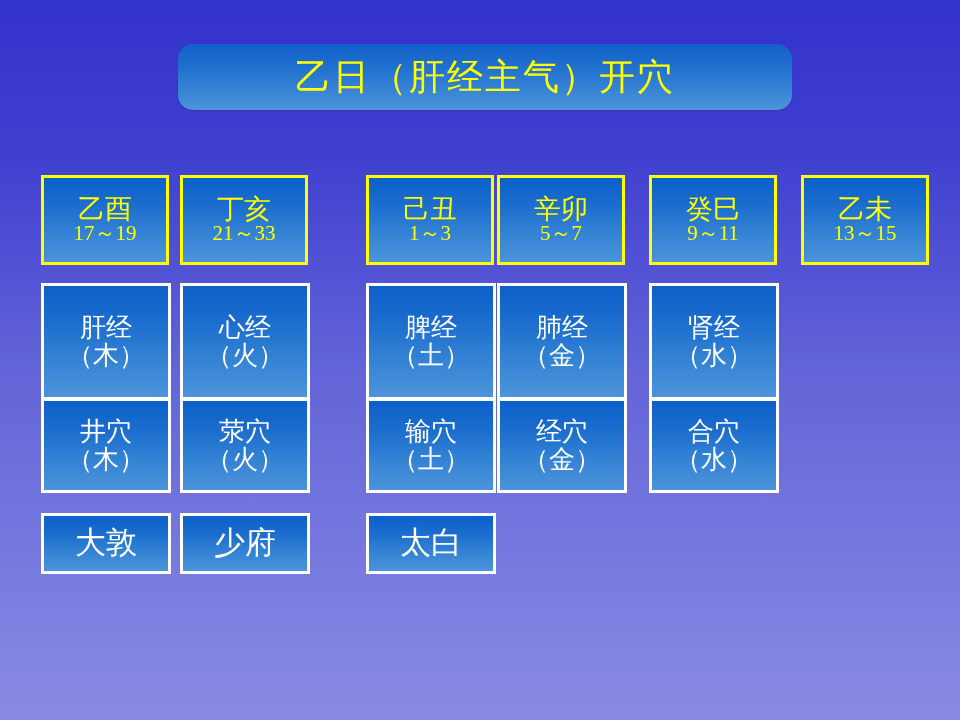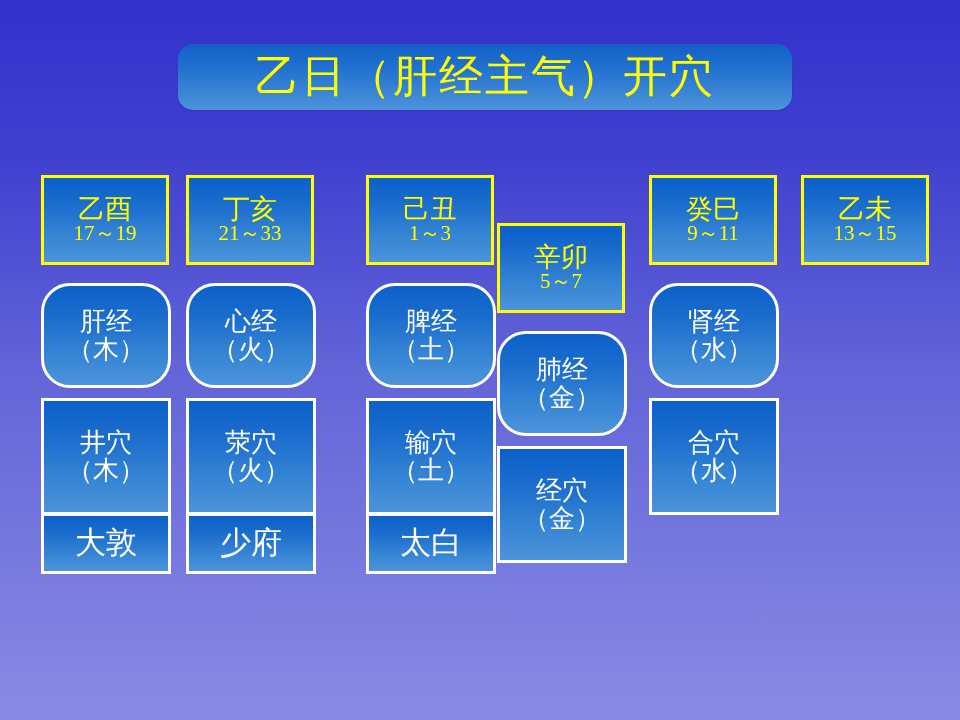--- a/index.html
+++ b/index.html
@@ -29,21 +29,21 @@
     height: 66px;
     border-radius: 15px;
     background: linear-gradient(to bottom, #1260c8 0%, #2070cf 35%, #3b86d6 75%, #4e93da 100%);
     display: flex;
     align-items: center;
     justify-content: center;
     box-shadow: 0 1px 2px rgba(0,0,0,0.12);
   }
   #title-text {
     color: #ffff00;
-    font-size: 44px;
+    font-size: 36px;
     font-family: Liberation Serif, serif;
     letter-spacing: 2px;
     line-height: 1;
     white-space: nowrap;
   }
 
   
   .cell {
     position: absolute;
     box-sizing: border-box;
@@ -75,49 +75,48 @@
   .row-hours .cell .line.l2 { font-size: 21px; }
 
   
   .row-meridians .cell,
   .row-points .cell,
   .row-acupoints .cell {
     border: 3px solid #ffffff;
   }
   .row-meridians .cell {
     width: 130px;
-    height: 105px;
+    height: 117px;
     top: 283px;
-    border-radius: 29px;
   }
   .row-points .cell {
     width: 130px;
-    height: 117px;
+    height: 95px;
     top: 398px;
   }
   .row-acupoints .cell {
     width: 130px;
     height: 61px;
     top: 513px;
   }
   .row-meridians .cell .line,
   .row-points .cell .line,
   .row-acupoints .cell .line {
     color: #ffffff;
     font-size: 26px;
   }
   .row-acupoints .cell .line {
     font-size: 31px;
   }
 
   
   .col-0 { left: 41px; }
-  .col-1 { left: 186px; }
+  .col-1 { left: 180px; }
   .col-2 { left: 366px; }
-  .col-3 { left: 497px; margin-top: 48px; }
+  .col-3 { left: 497px; }
   .col-4 { left: 649px; }
   .col-5 { left: 801px; }
 </style>
 </head>
 <body>
 
 <div id="slide">
 
   <div id="title-banner">
     <div id="title-text">乙日（肝经主气）开穴</div>

